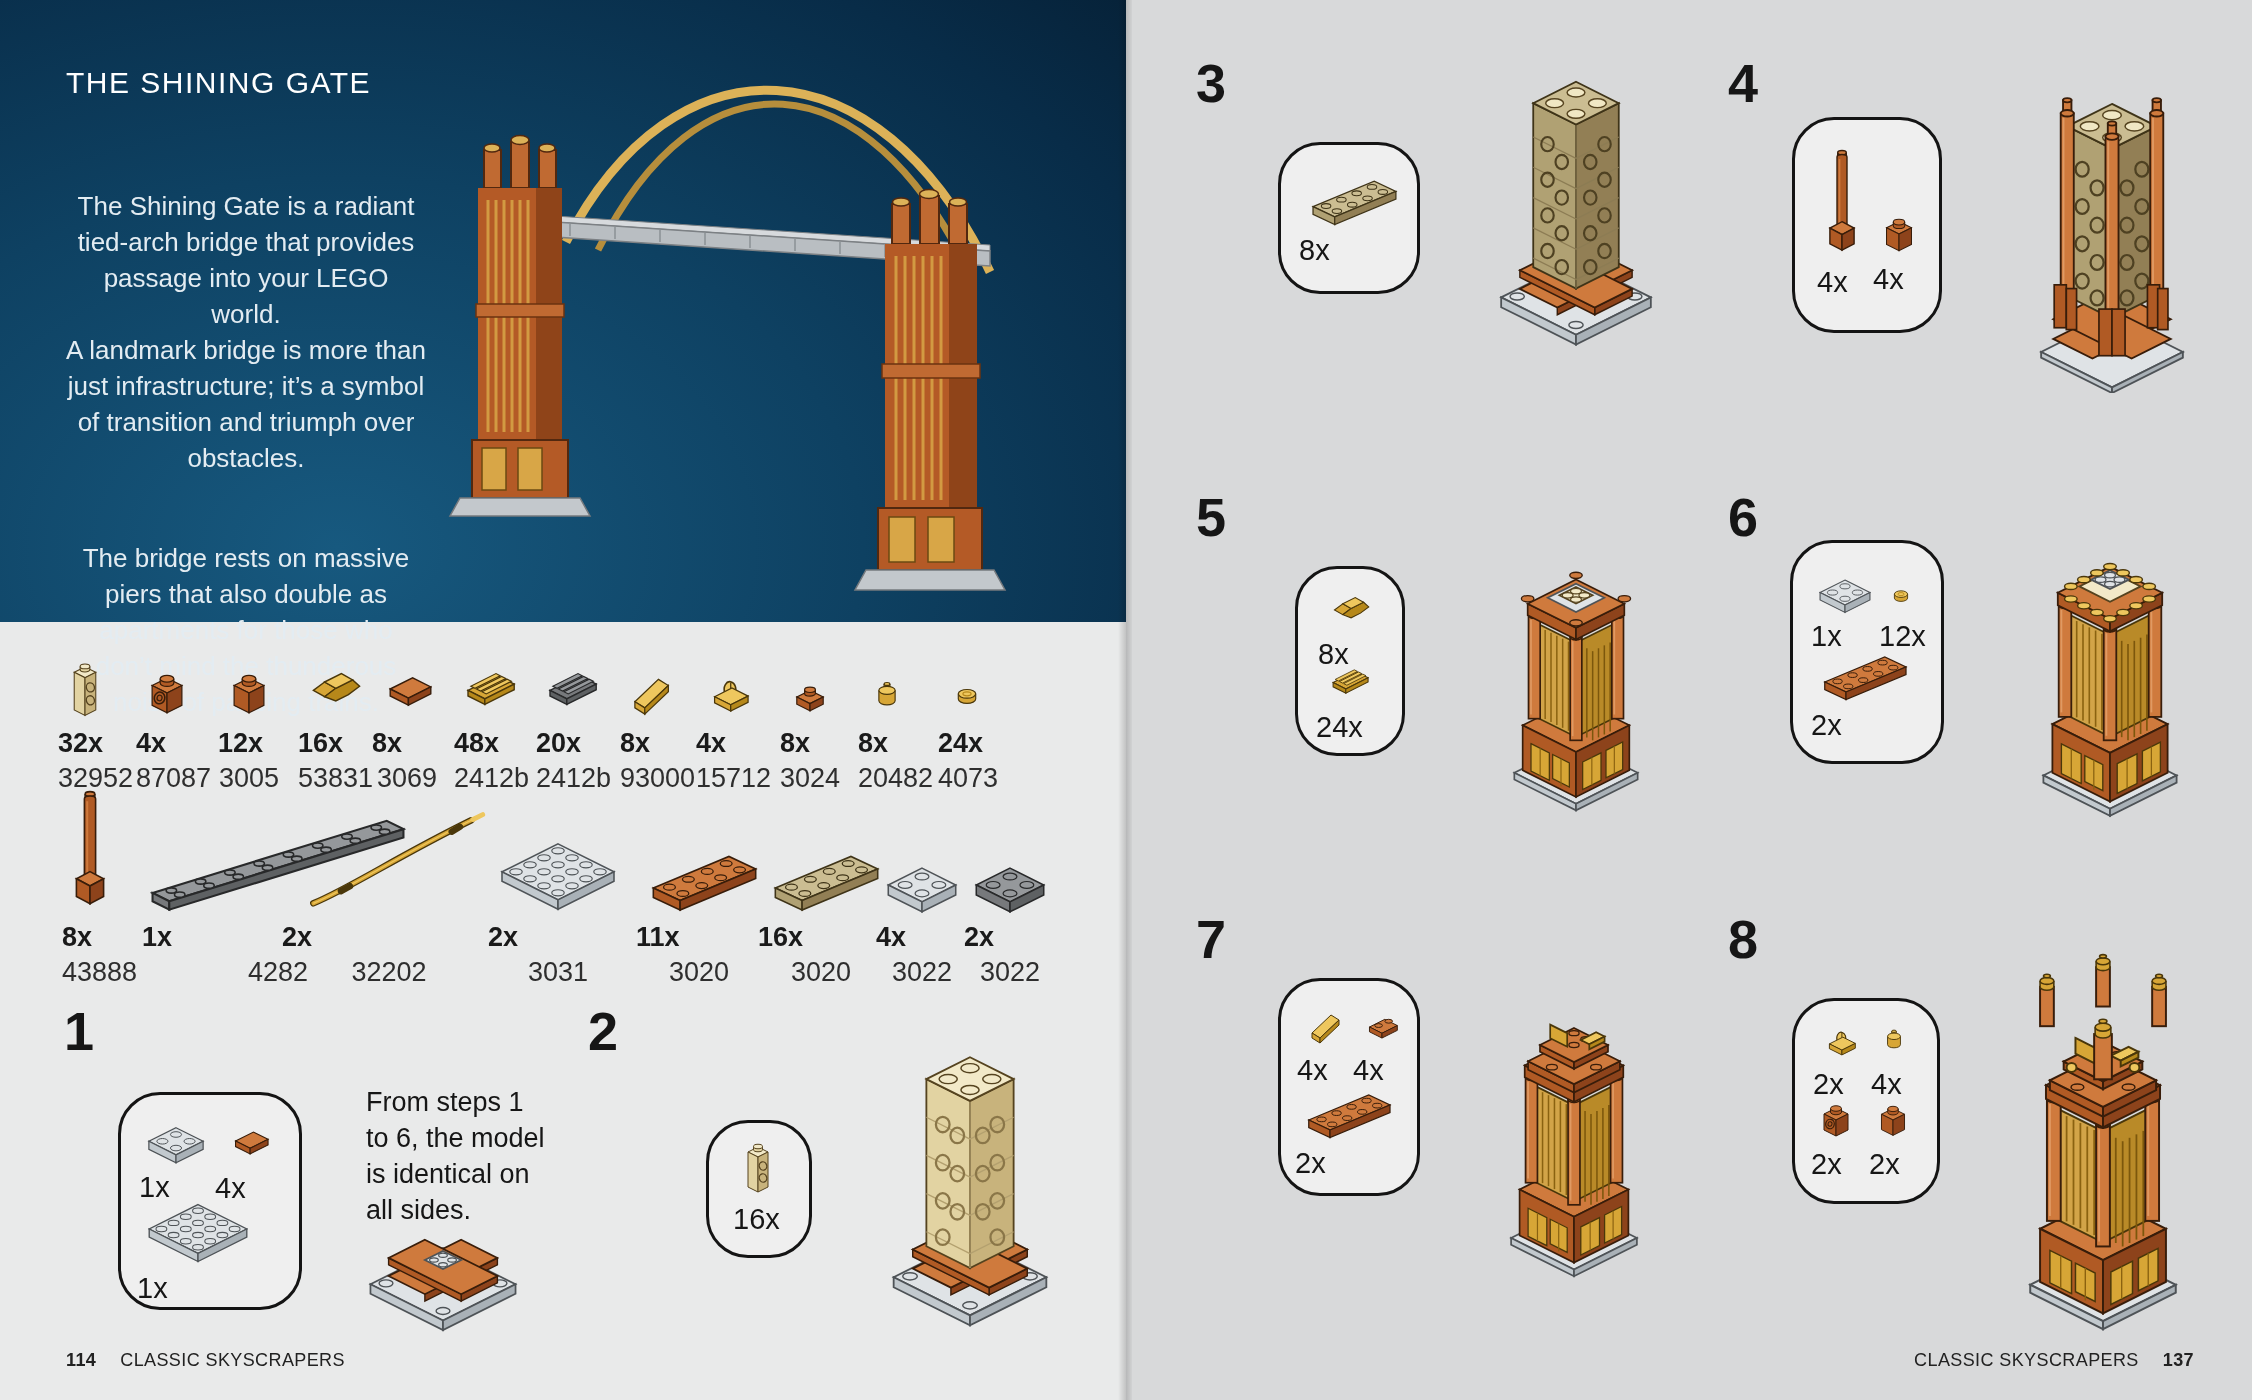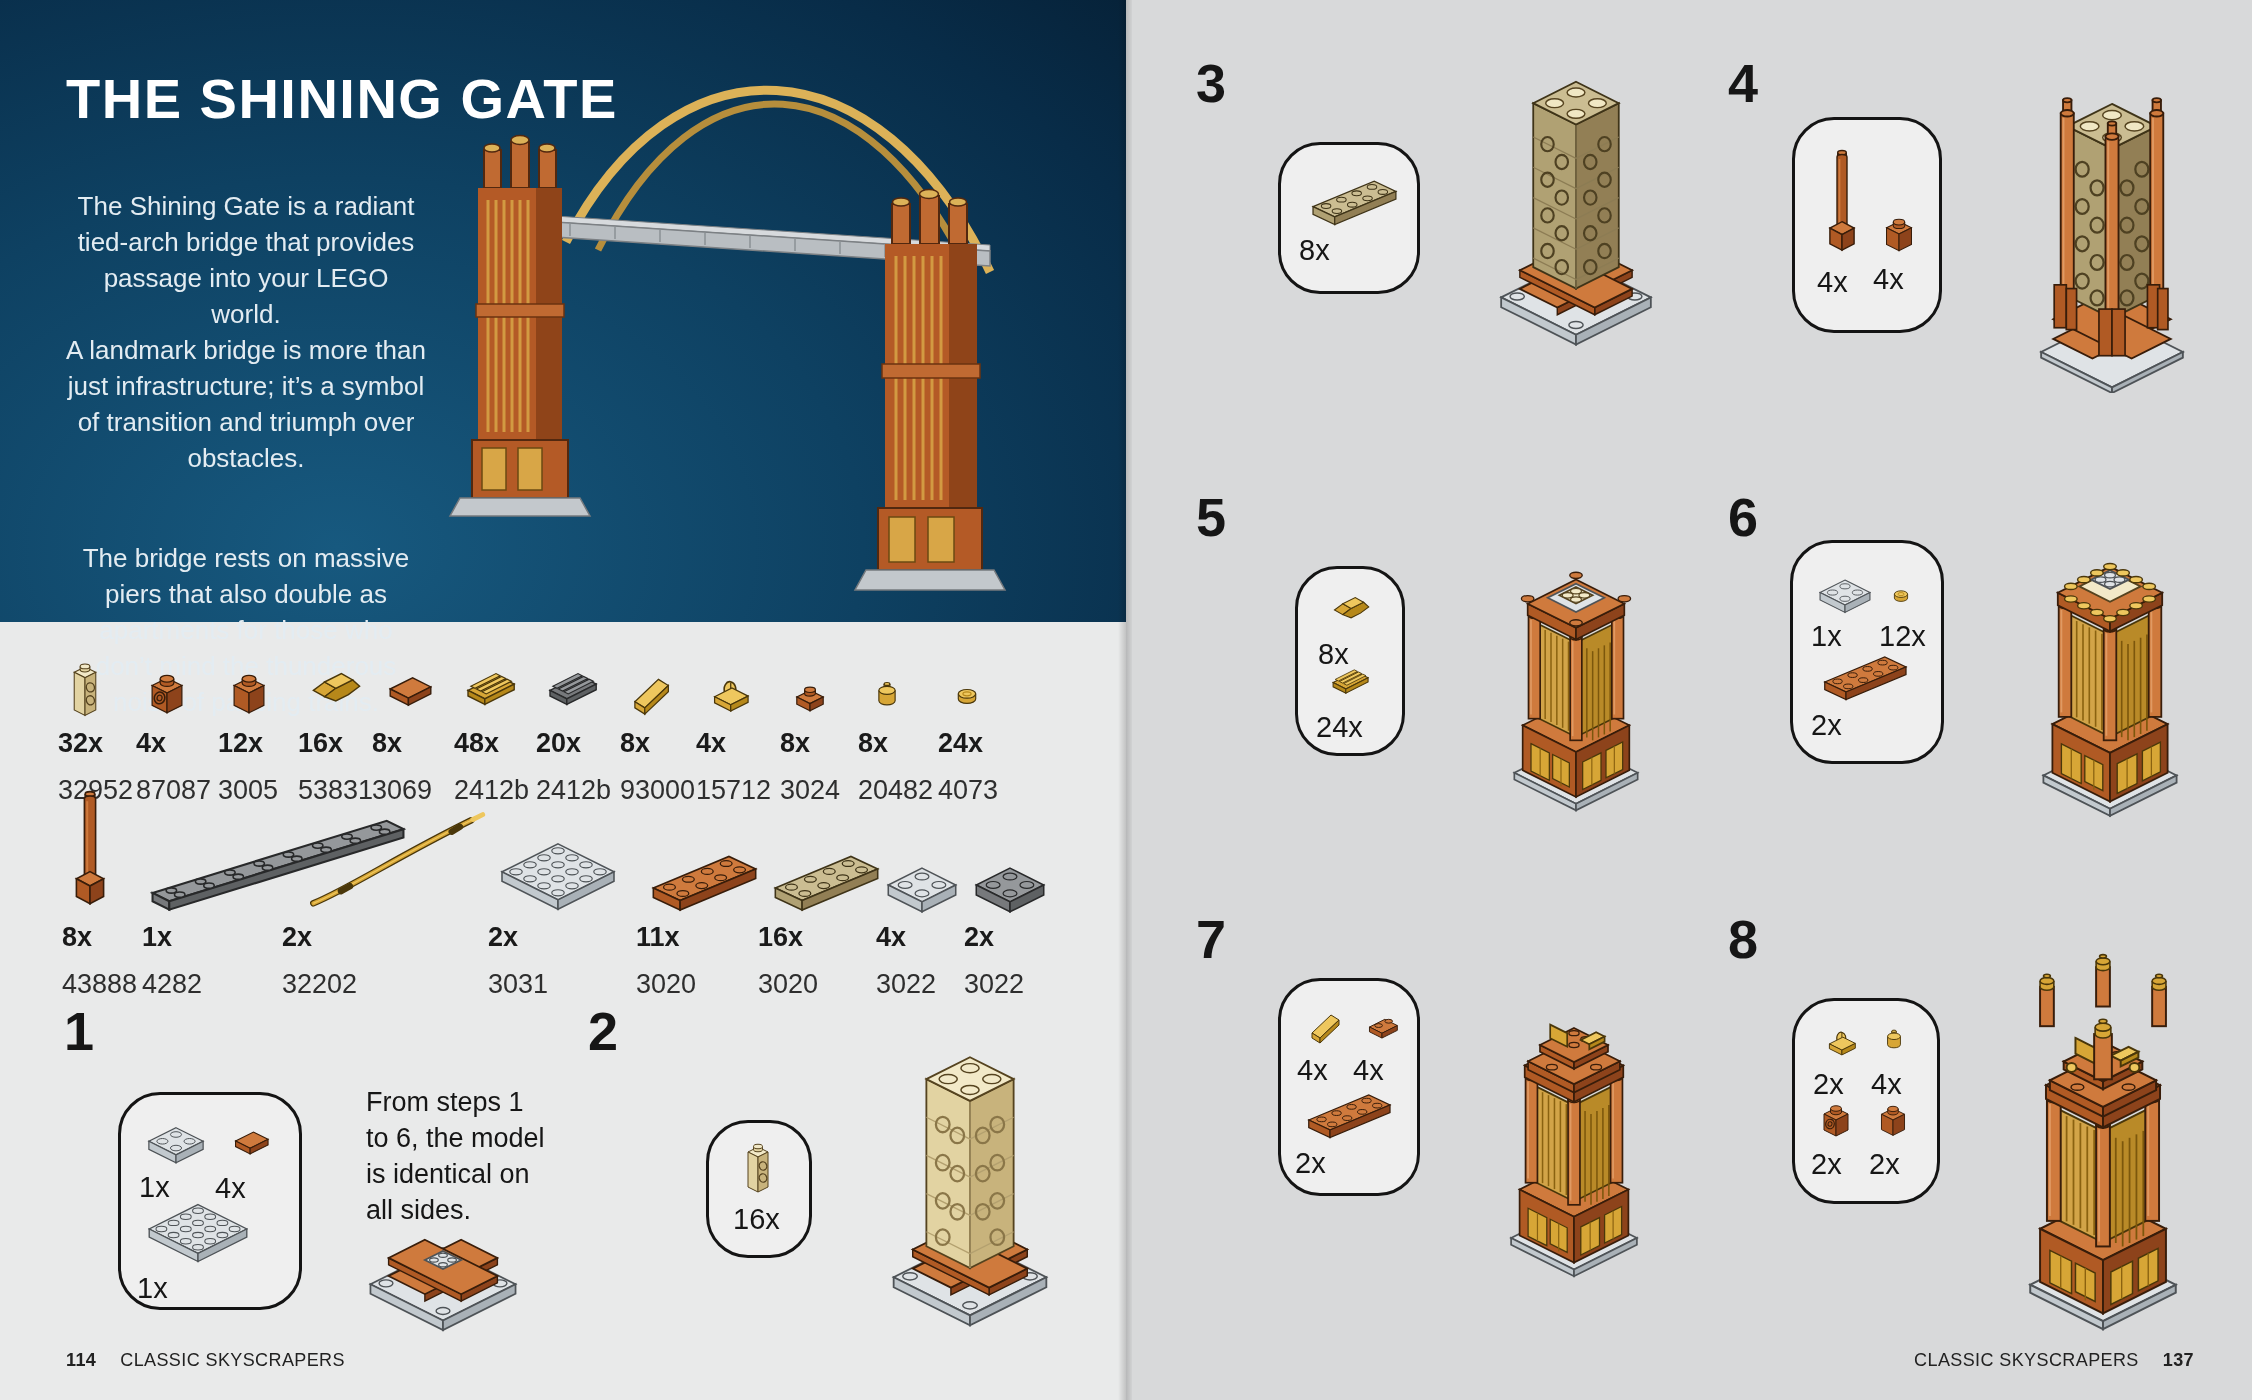--- a/index.html
+++ b/index.html
@@ -7,28 +7,28 @@
           font-family:"Liberation Sans","DejaVu Sans",sans-serif;color:#1a1a1a;}
   .abs{position:absolute;}
   
   .page-left{left:0;top:0;width:1126px;height:1400px;background:#e9eaea;}
   .page-right{left:1126px;top:0;width:1126px;height:1400px;background:#d8d9da;}
   .spine{left:1118px;top:0;width:14px;height:1400px;
          background:linear-gradient(to right,rgba(0,0,0,0),rgba(0,0,0,0.16) 55%,rgba(0,0,0,0.03));}
   
   .hero{left:0;top:0;width:1126px;height:622px;
         background:radial-gradient(1250px 880px at 30% 88%, #17597f 0%, #0e4162 42%, #082c48 74%, #051b2e 100%);}
-  .hero-title{left:66px;top:66px;color:#ffffff;font-size:56px;letter-spacing:1.5px;font-weight:700;}
+  .hero-title{left:66px;top:66px;color:#ffffff;font-size:30px;letter-spacing:1.5px;font-weight:400;}
   .hero-text{left:66px;top:152px;width:360px;color:#e3ecf2;font-size:26px;line-height:36px;white-space:pre-line;}
   .hero-text p{margin:0 0 28px 0;text-align:center;}
   
   .part{position:absolute;}
   .p-icon{display:flex;align-items:flex-end;}
   .p-qty{font-weight:bold;font-size:27px;margin-top:4px;}
-  .p-num{font-size:27px;color:#2e2e2e;margin-top:16px;}
+  .p-num{font-size:27px;color:#2e2e2e;margin-top:4px;text-align:center;}
   
   .step-num{font-size:54px;font-weight:bold;color:#161616;}
   .callout{border:3.5px solid #141414;border-radius:42px;background:#efefef;}
   .cp{position:absolute;}
   .cp-qty{font-size:29px;color:#161616;margin-top:3px;}
   .note{font-size:27px;line-height:36px;color:#161616;white-space:pre-line;}
   .repeat{font-size:25px;color:#161616;}
   
   .footer{font-size:18px;letter-spacing:0.4px;color:#222;display:flex;gap:24px;align-items:baseline;}
   .fnum{font-weight:bold;}

